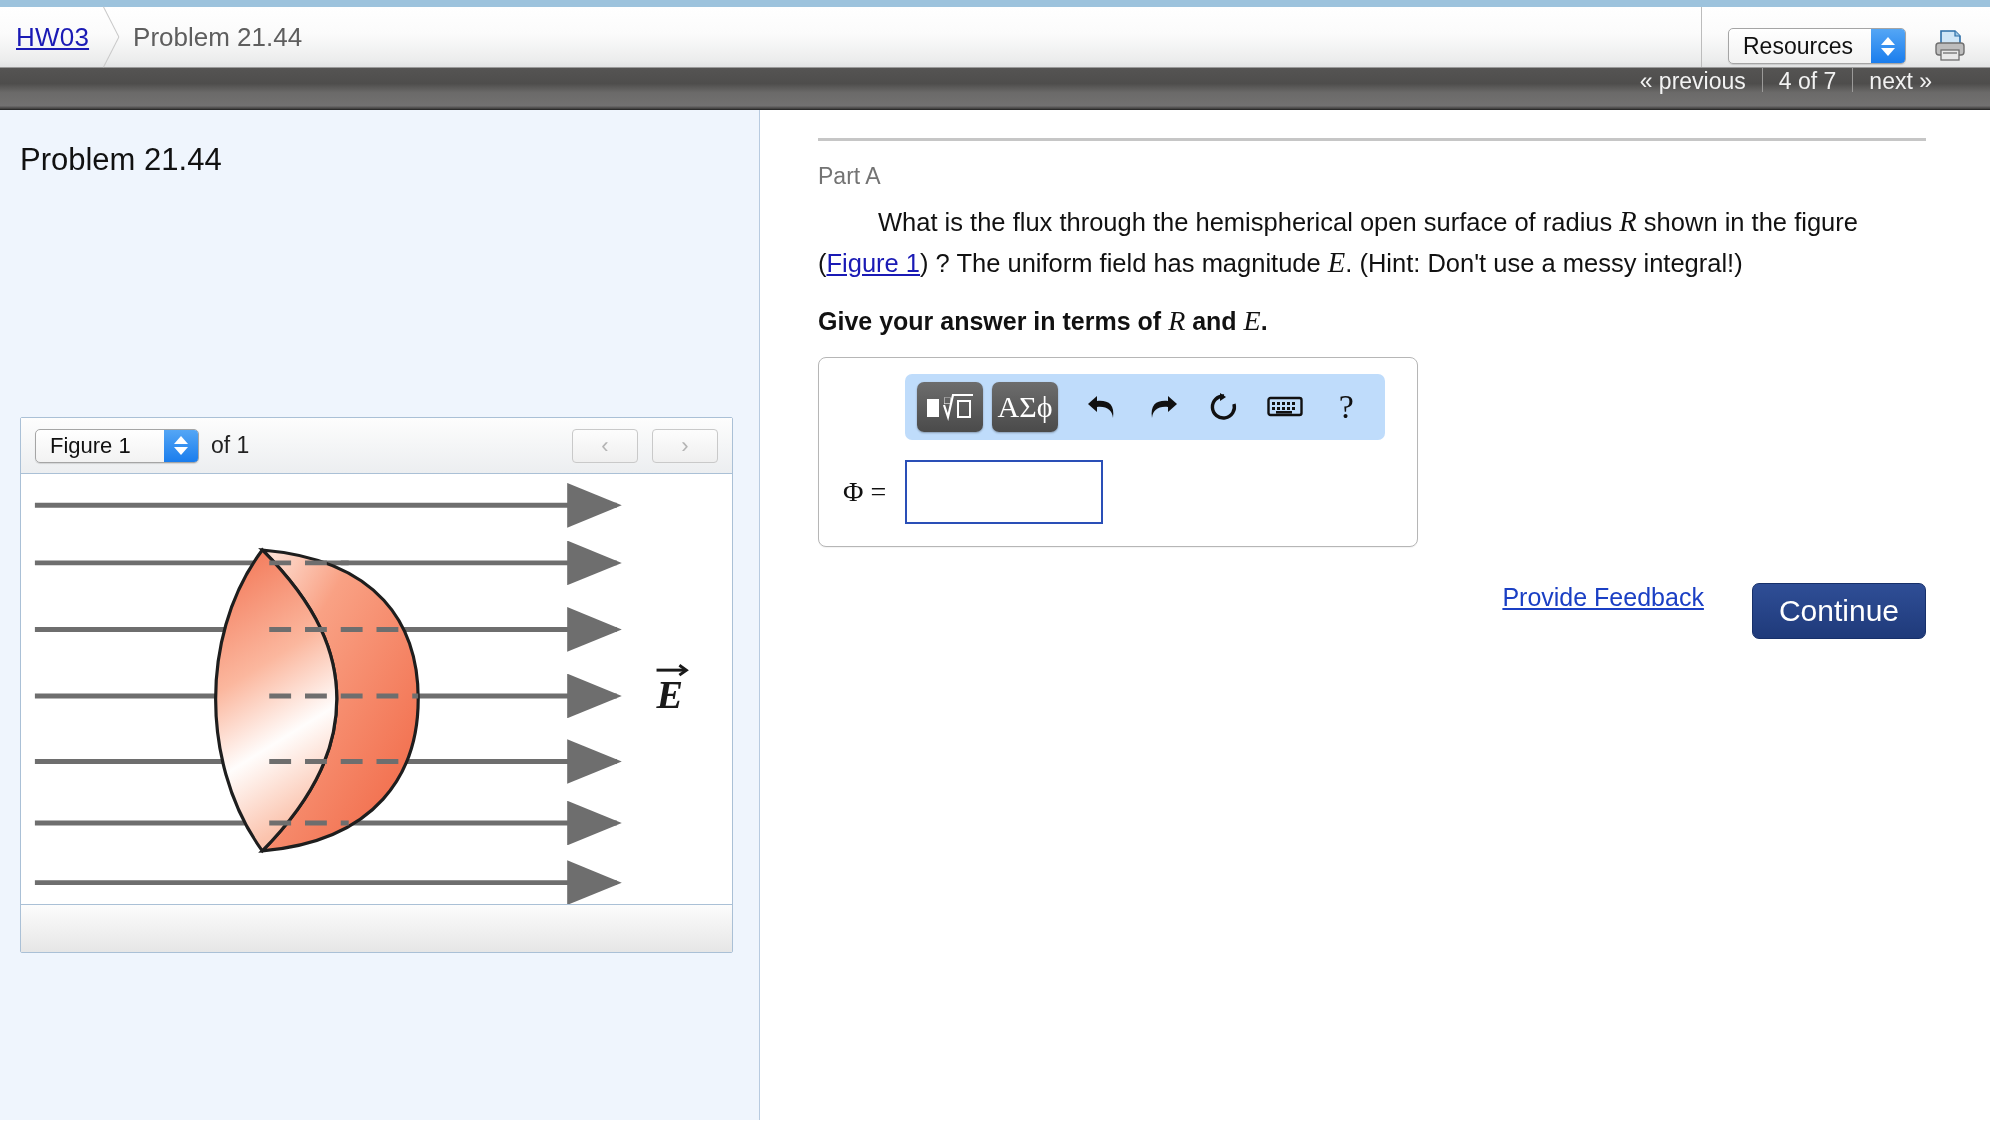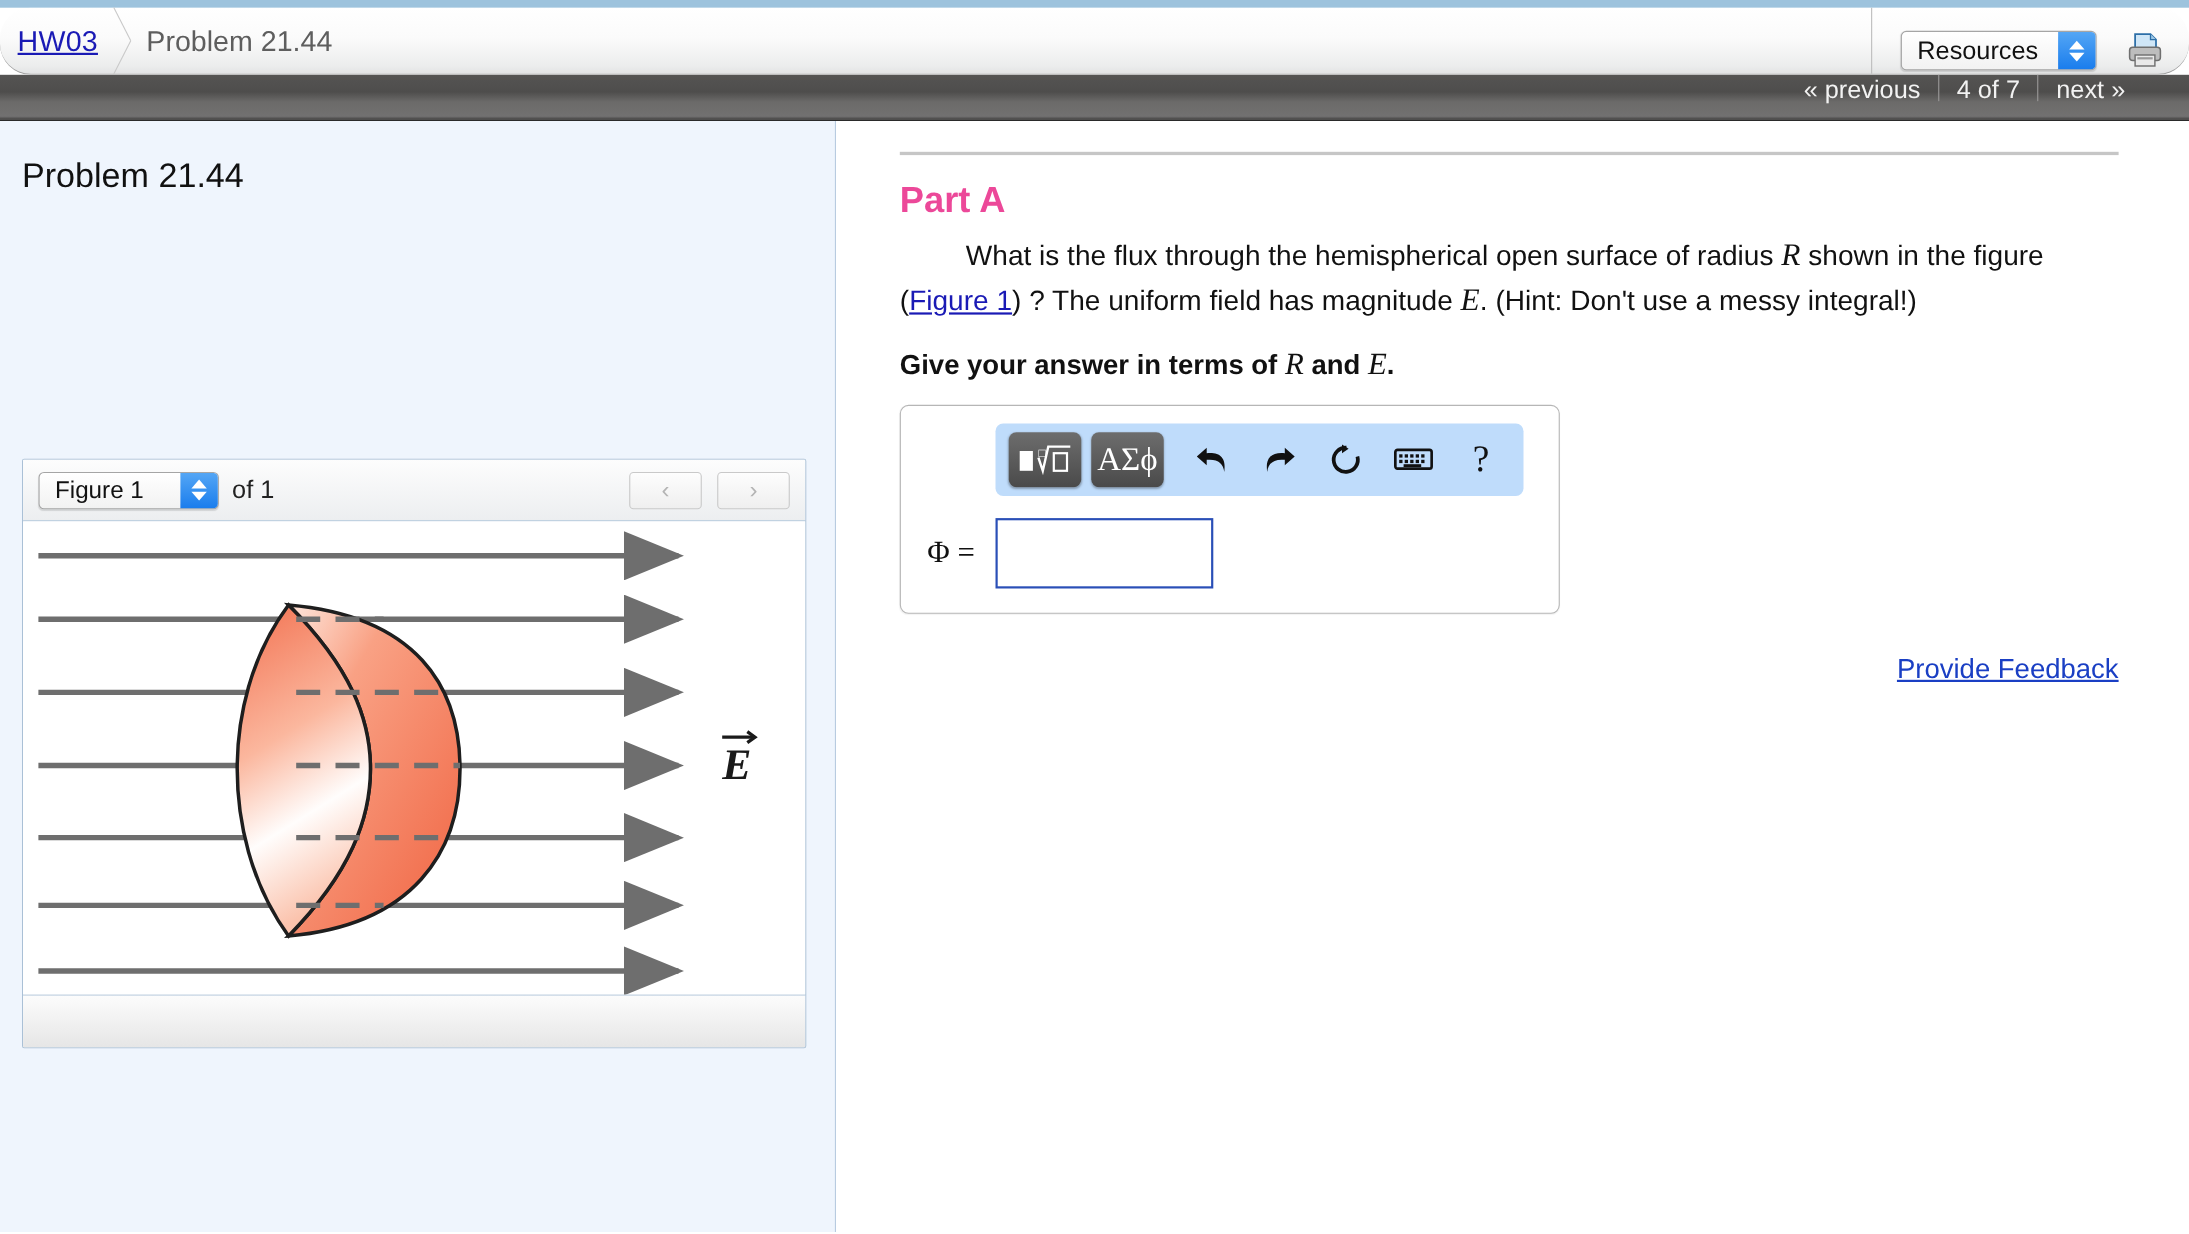--- a/index.html
+++ b/index.html
@@ -16,21 +16,20 @@
   
   #top-strip { height: 7px; background: #9dc3dd; }
 
   
   #breadcrumb-bar {
     height: 61px;
     background: linear-gradient(to bottom, #ffffff 0%, #fbfbfb 45%, #eceded 88%, #e2e3e4 100%);
     border-bottom: 1px solid #9a9a9a;
     display: flex; align-items: center;
     position: relative;
-    border-radius: 28px;
   }
   #breadcrumb { display: flex; align-items: center; padding-left: 16px; height: 100%; }
   #breadcrumb a.crumb-link {
     color: #1a1ab5; text-decoration: underline; font-size: 26px; letter-spacing: .2px;
   }
   .crumb-sep {
     width: 40px; height: 100%; position: relative; margin: 0 2px;
   }
   .crumb-sep::before, .crumb-sep::after {
     content: ""; position: absolute; left: 12px; width: 1px; height: 34px;
@@ -109,21 +108,21 @@
   }
   #figure-canvas { height: 430px; background: #fff; position: relative; }
   #figure-footer {
     height: 48px; border-top: 1px solid #aac0d6;
     background: linear-gradient(to bottom,#fcfcfc,#e6e6e6);
   }
 
   
   #right-panel { flex: 1; background: #fff; padding: 0 60px 0 58px; position: relative; }
   #part-rule { height: 3px; background: #c6c6c6; margin-top: 28px; margin-right: 4px; }
-  #part-label { font-size: 33px; font-weight: bold; color: #ec4899; margin-top: 22px; }
+  #part-label { font-size: 23px; font-weight: normal; color: #737373; margin-top: 22px; }
   #question-text {
     font-size: 25.5px; color: #111; line-height: 1.42; margin-top: 12px;
     text-indent: 60px; max-width: 1090px;
   }
   #question-text a { color: #1a1ab5; text-decoration: underline; }
   #answer-instruction { font-size: 25px; font-weight: bold; color: #111; margin-top: 22px; }
 
   
   #answer-container {
     margin-top: 20px; width: 600px;
@@ -355,15 +354,16 @@
 
       <div id="answer-row">
         <span id="phi-label">Φ =</span>
         <input id="answer-input" type="text" value="" style="">
       </div>
     </div>
 
 
     <div id="bottom-row">
       <a id="provide-feedback" href="#">Provide Feedback</a>
+      <button id="continue-button">Continue</button>
     </div>
   </div>
 </div>
 
 </body></html>

